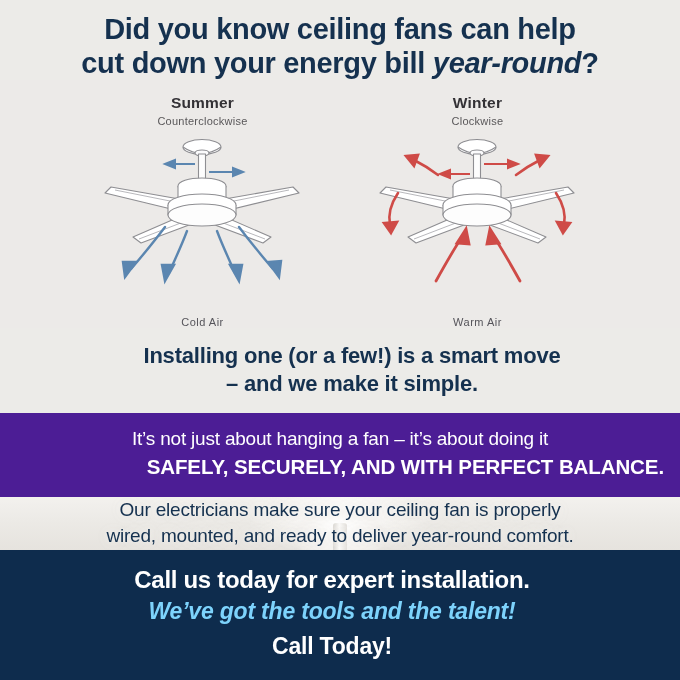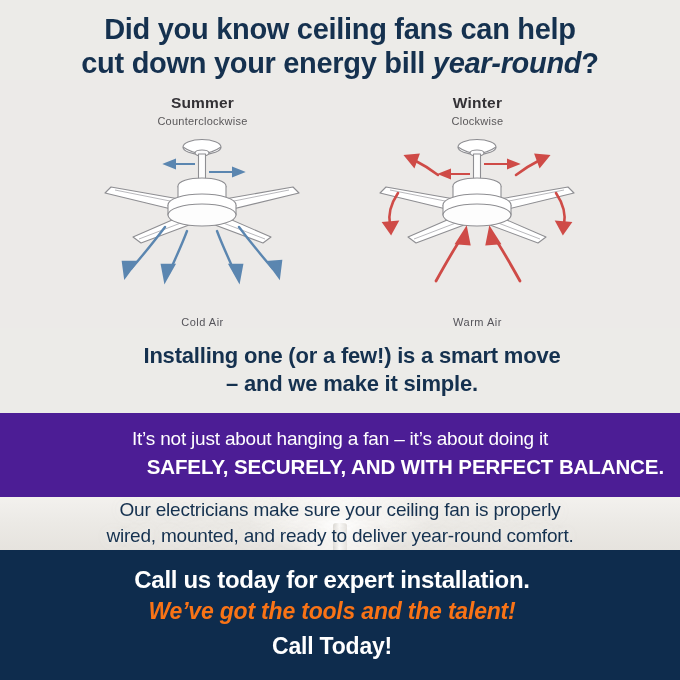--- a/index.html
+++ b/index.html
@@ -92,21 +92,21 @@
     color:#15314f;font-size:19px;line-height:1.35;text-align:center;
     letter-spacing:-0.2px;
     text-shadow:0 0 7px rgba(243,241,238,.95),0 0 14px rgba(243,241,238,.9);
   }
 
   
   .band-cta{
     background:#0e2c4d;text-align:center;padding:16px 32px 18px 16px;
   }
   .cta1{color:#ffffff;font-weight:bold;font-size:24px;letter-spacing:-0.3px;line-height:1.2;}
-  .cta2{color:#f97316;font-weight:bold;font-style:italic;font-size:23px;letter-spacing:-0.2px;line-height:1.3;margin-top:2px;}
+  .cta2{color:#7dd3fc;font-weight:bold;font-style:italic;font-size:23px;letter-spacing:-0.2px;line-height:1.3;margin-top:2px;}
   .cta3{color:#ffffff;font-weight:bold;font-size:23px;letter-spacing:-0.2px;line-height:1.3;margin-top:5px;}
 </style>
 </head>
 <body>
 
 <div class="page">
 
   <div class="headline">
     <div>Did you know ceiling fans can help</div>
     <div><span>cut down your energy bill </span><span class="ital">year-round</span><span>?</span></div>

